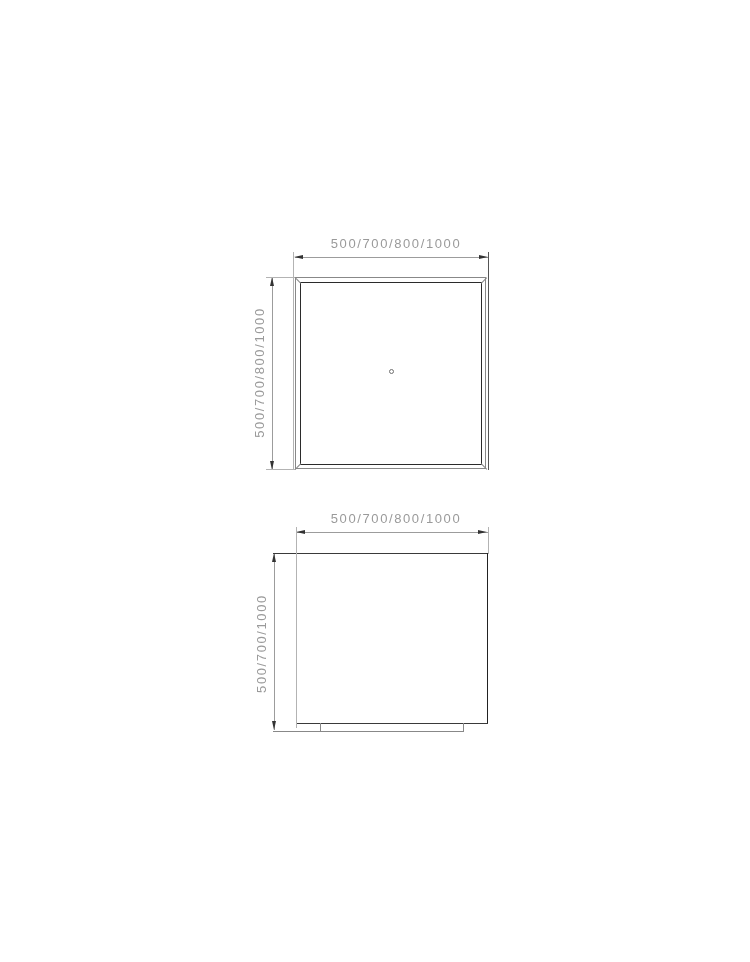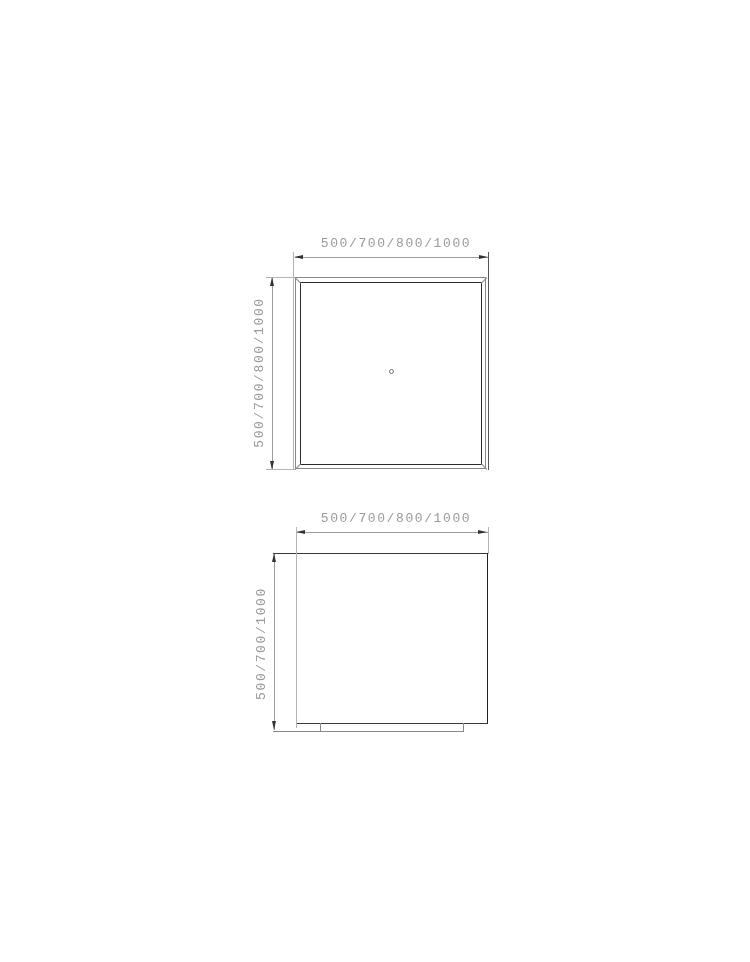--- a/index.html
+++ b/index.html
@@ -12,21 +12,21 @@
     --inner-line:#2b2b2b;
     --dark-line:#3a3a3a;
     --edge-black:#222222;
   }
   html,body{margin:0;padding:0;background:var(--bg);}
   .canvas{
     position:relative;
     width:748px;height:962px;
     background:var(--bg);
     overflow:hidden;
-    font-family:Liberation Mono, monospace;
+    font-family:Liberation Sans, sans-serif;
   }
   .ln{position:absolute;}
   .dim-label{
     position:absolute;
     width:200px;
     text-align:center;
     font-size:13px;
     letter-spacing:1.6px;
     color:var(--dim-text);
     white-space:nowrap;

